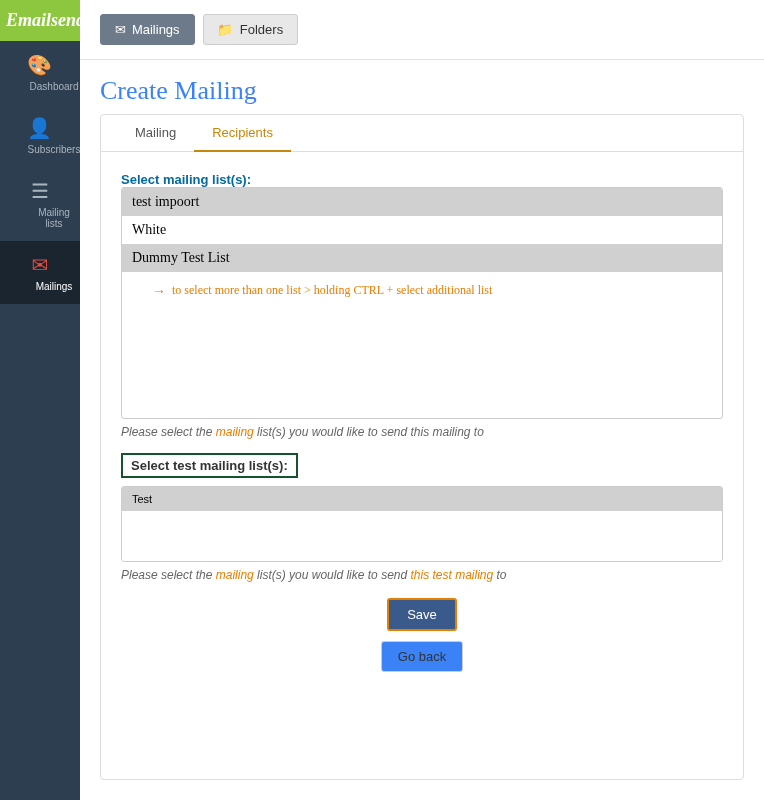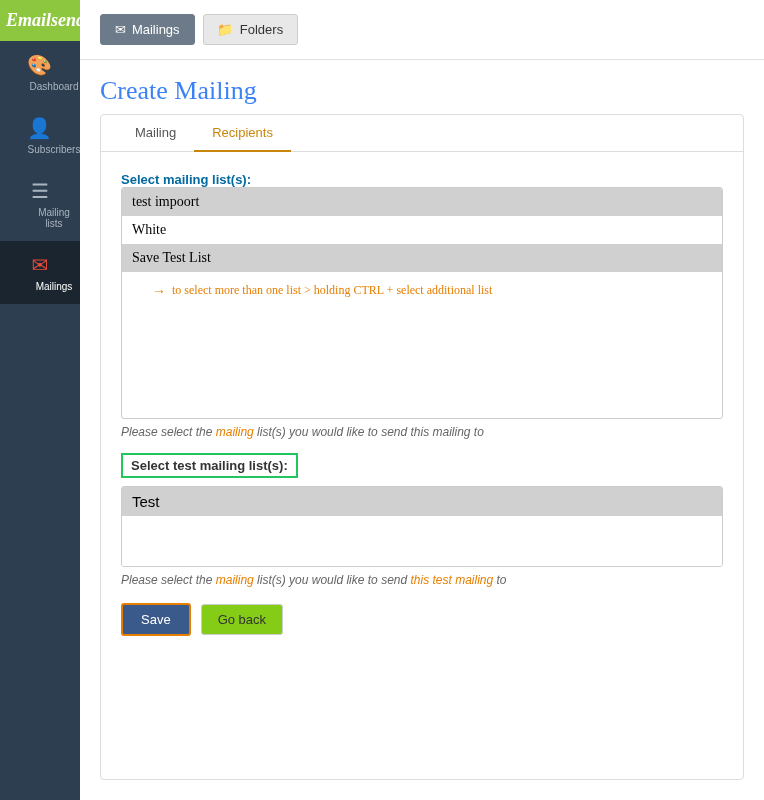--- a/index.html
+++ b/index.html
@@ -181,55 +181,56 @@
       font-style: italic;
     }
     .helper-text span.highlight { color: #e67e00; }
 
     
     .test-section-label {
       display: inline-block;
       font-size: 13px;
       font-weight: bold;
       color: #333;
-      border: 2px solid #22c55e;
+      border: 2px solid #14532d;
       padding: 3px 8px;
       margin-bottom: 8px;
     }
 
     .test-list-container {
       border: 1px solid #ccc;
       border-radius: 3px;
       overflow: hidden;
       margin-bottom: 6px;
     }
     .test-list-option {
       padding: 6px 10px;
       background: #d0d0d0;
-      font-size: 15px;
+      font-size: 11px;
     }
 
     
     .footer-buttons {
       display: flex;
       gap: 10px;
       margin-top: 16px;
       align-items: center;
+      flex-direction: column;
     }
     .btn-save {
       background: #3a5a8c;
       color: white;
       border: 2px solid #e67e00;
       border-radius: 3px;
       padding: 7px 18px;
       font-size: 13px;
       cursor: pointer;
     }
     .btn-back {
-      background: #84cc16;
+      background: #3b82f6;
       color: #333;
       border: 1px solid #ccc;
       border-radius: 3px;
       padding: 7px 16px;
       font-size: 13px;
       cursor: pointer;
     }
   </style>
 </head>
 <body>
@@ -289,21 +290,21 @@
     </div>
 
     <div class="form-content">
 
       <div class="section-label">Select mailing list(s):</div>
 
       <div class="list-wrapper">
         <div class="list-select-container">
           <div class="list-option selected">test impoort</div>
           <div class="list-option">White</div>
-          <div class="list-option selected">Save Test List</div>
+          <div class="list-option selected">Dummy Test List</div>
           <div class="ctrl-hint">
             <span>to select more than one list &gt; holding CTRL + select additional list</span>
           </div>
           <div style="height: 120px;"></div>
         </div>
       </div>
 
       <div class="helper-text">
         Please select the <span class="highlight">mailing</span> list(s) you would like to send this mailing to
       </div>

